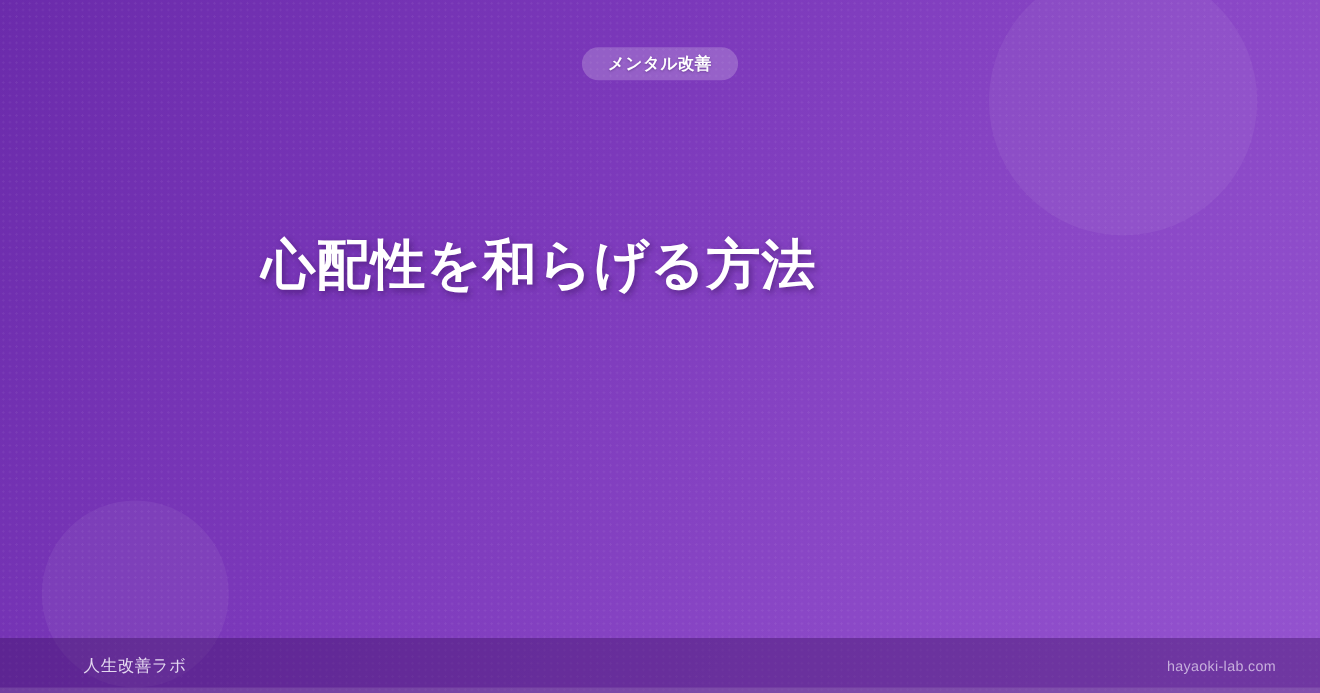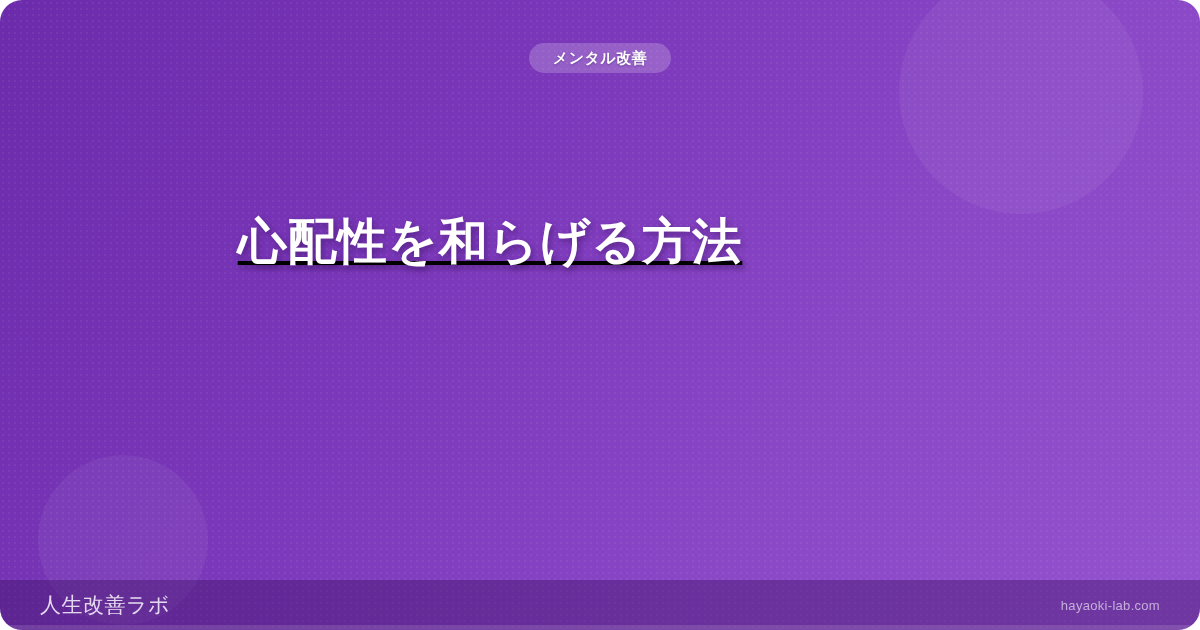--- a/index.html
+++ b/index.html
@@ -11,21 +11,20 @@
     font-family: "Liberation Sans", "DejaVu Sans", sans-serif;
   }
 
   .og-card {
     position: relative;
     width: 1200px;
     height: 630px;
     overflow: hidden;
     background:
       linear-gradient(125deg, #6b2bab 0%, #7b38ba 38%, #8a47c6 68%, #9453cf 100%);
-    border-radius: 22px;
   }
 
   
   .texture {
     position: absolute;
     inset: 0;
     background-image: radial-gradient(rgba(255,255,255,0.055) 1px, transparent 1.2px);
     background-size: 6px 6px;
     pointer-events: none;
   }
@@ -76,21 +75,20 @@
 
   
   .title-block {
     position: absolute;
     left: 0;
     top: 205px;
     width: 980px;
     text-align: center;
     padding: 0 70px;
     box-sizing: border-box;
-    text-decoration: underline;
   }
   .title-line {
     display: block;
     color: #ffffff;
     font-size: 49px;
     font-weight: bold;
     line-height: 72px;
     letter-spacing: 1px;
     text-shadow: 2px 3px 6px rgba(45,10,75,0.45);
     white-space: nowrap;
@@ -105,23 +103,24 @@
     height: 50px;
     background: rgba(58,16,96,0.40);
     display: flex;
     align-items: center;
     justify-content: space-between;
     padding: 0 40px;
     box-sizing: border-box;
   }
   .footer-brand {
     color: #e4d8f0;
-    font-size: 21px;
+    font-size: 15px;
     letter-spacing: 0.5px;
     white-space: nowrap;
+    margin-left: 36px;
   }
   .footer-url {
     color: #c6aedc;
     font-size: 13px;
     letter-spacing: 0.3px;
     white-space: nowrap;
   }
   .footer-underline {
     position: absolute;
     left: 0;

